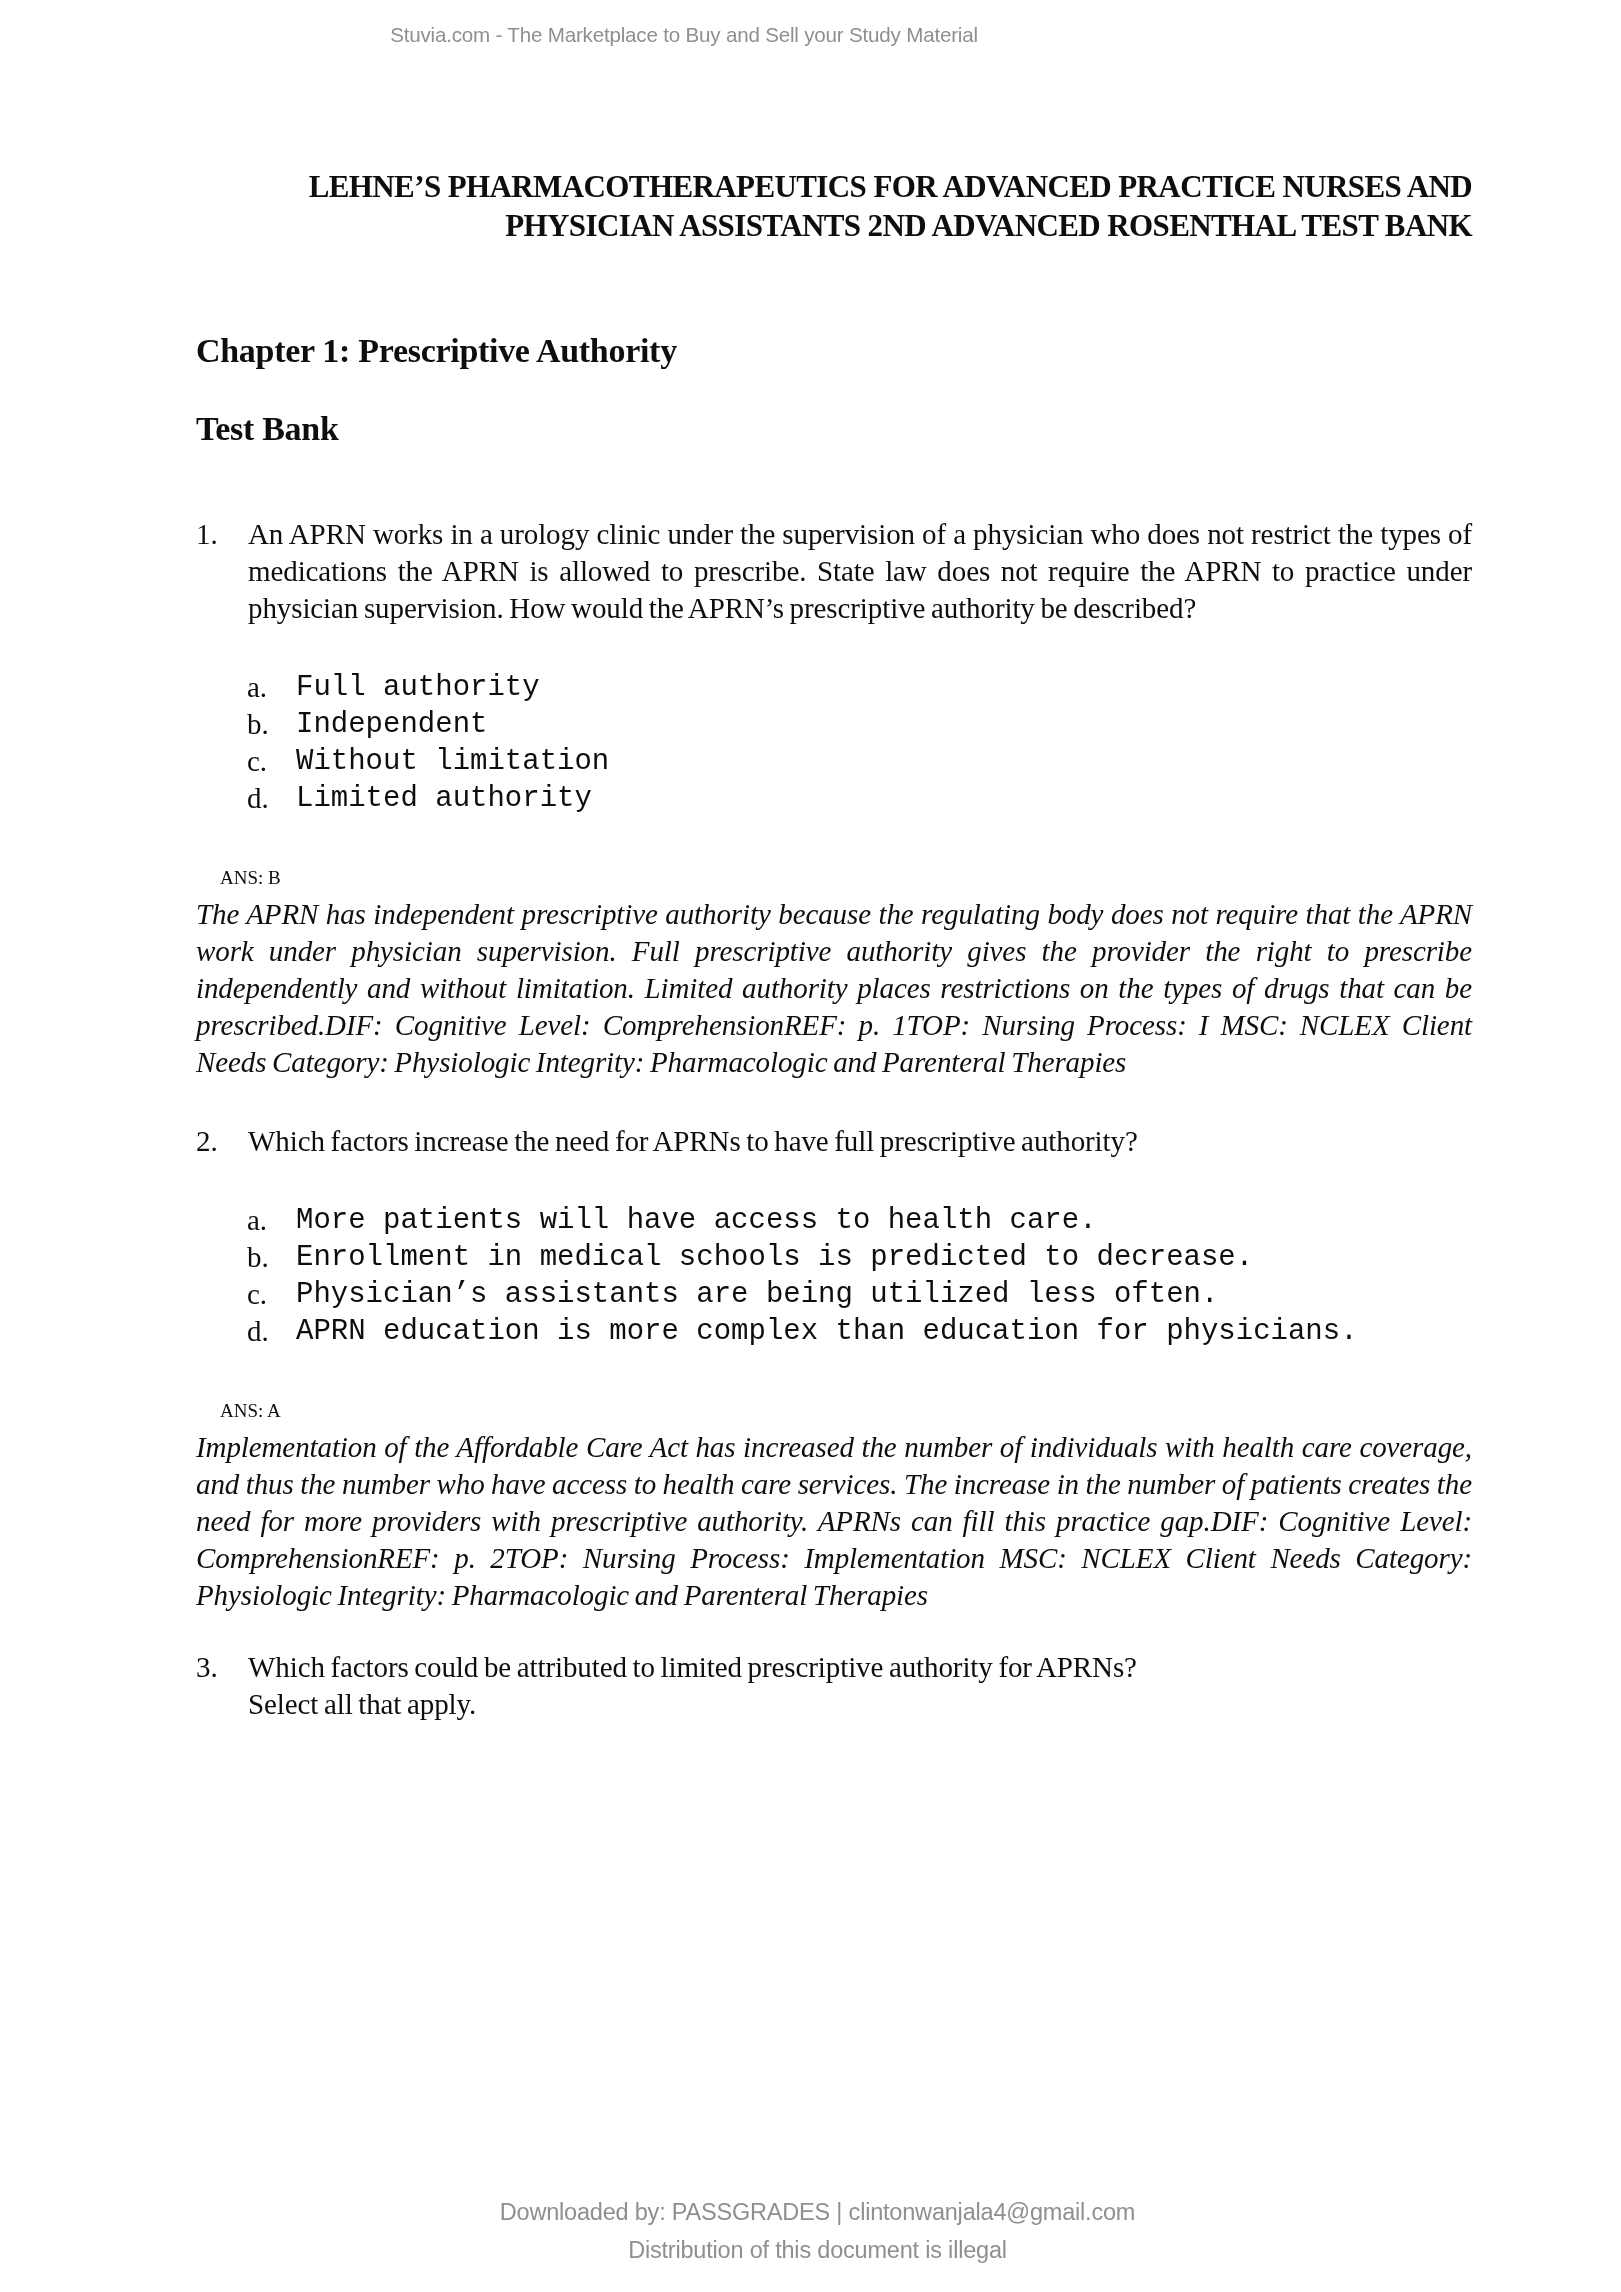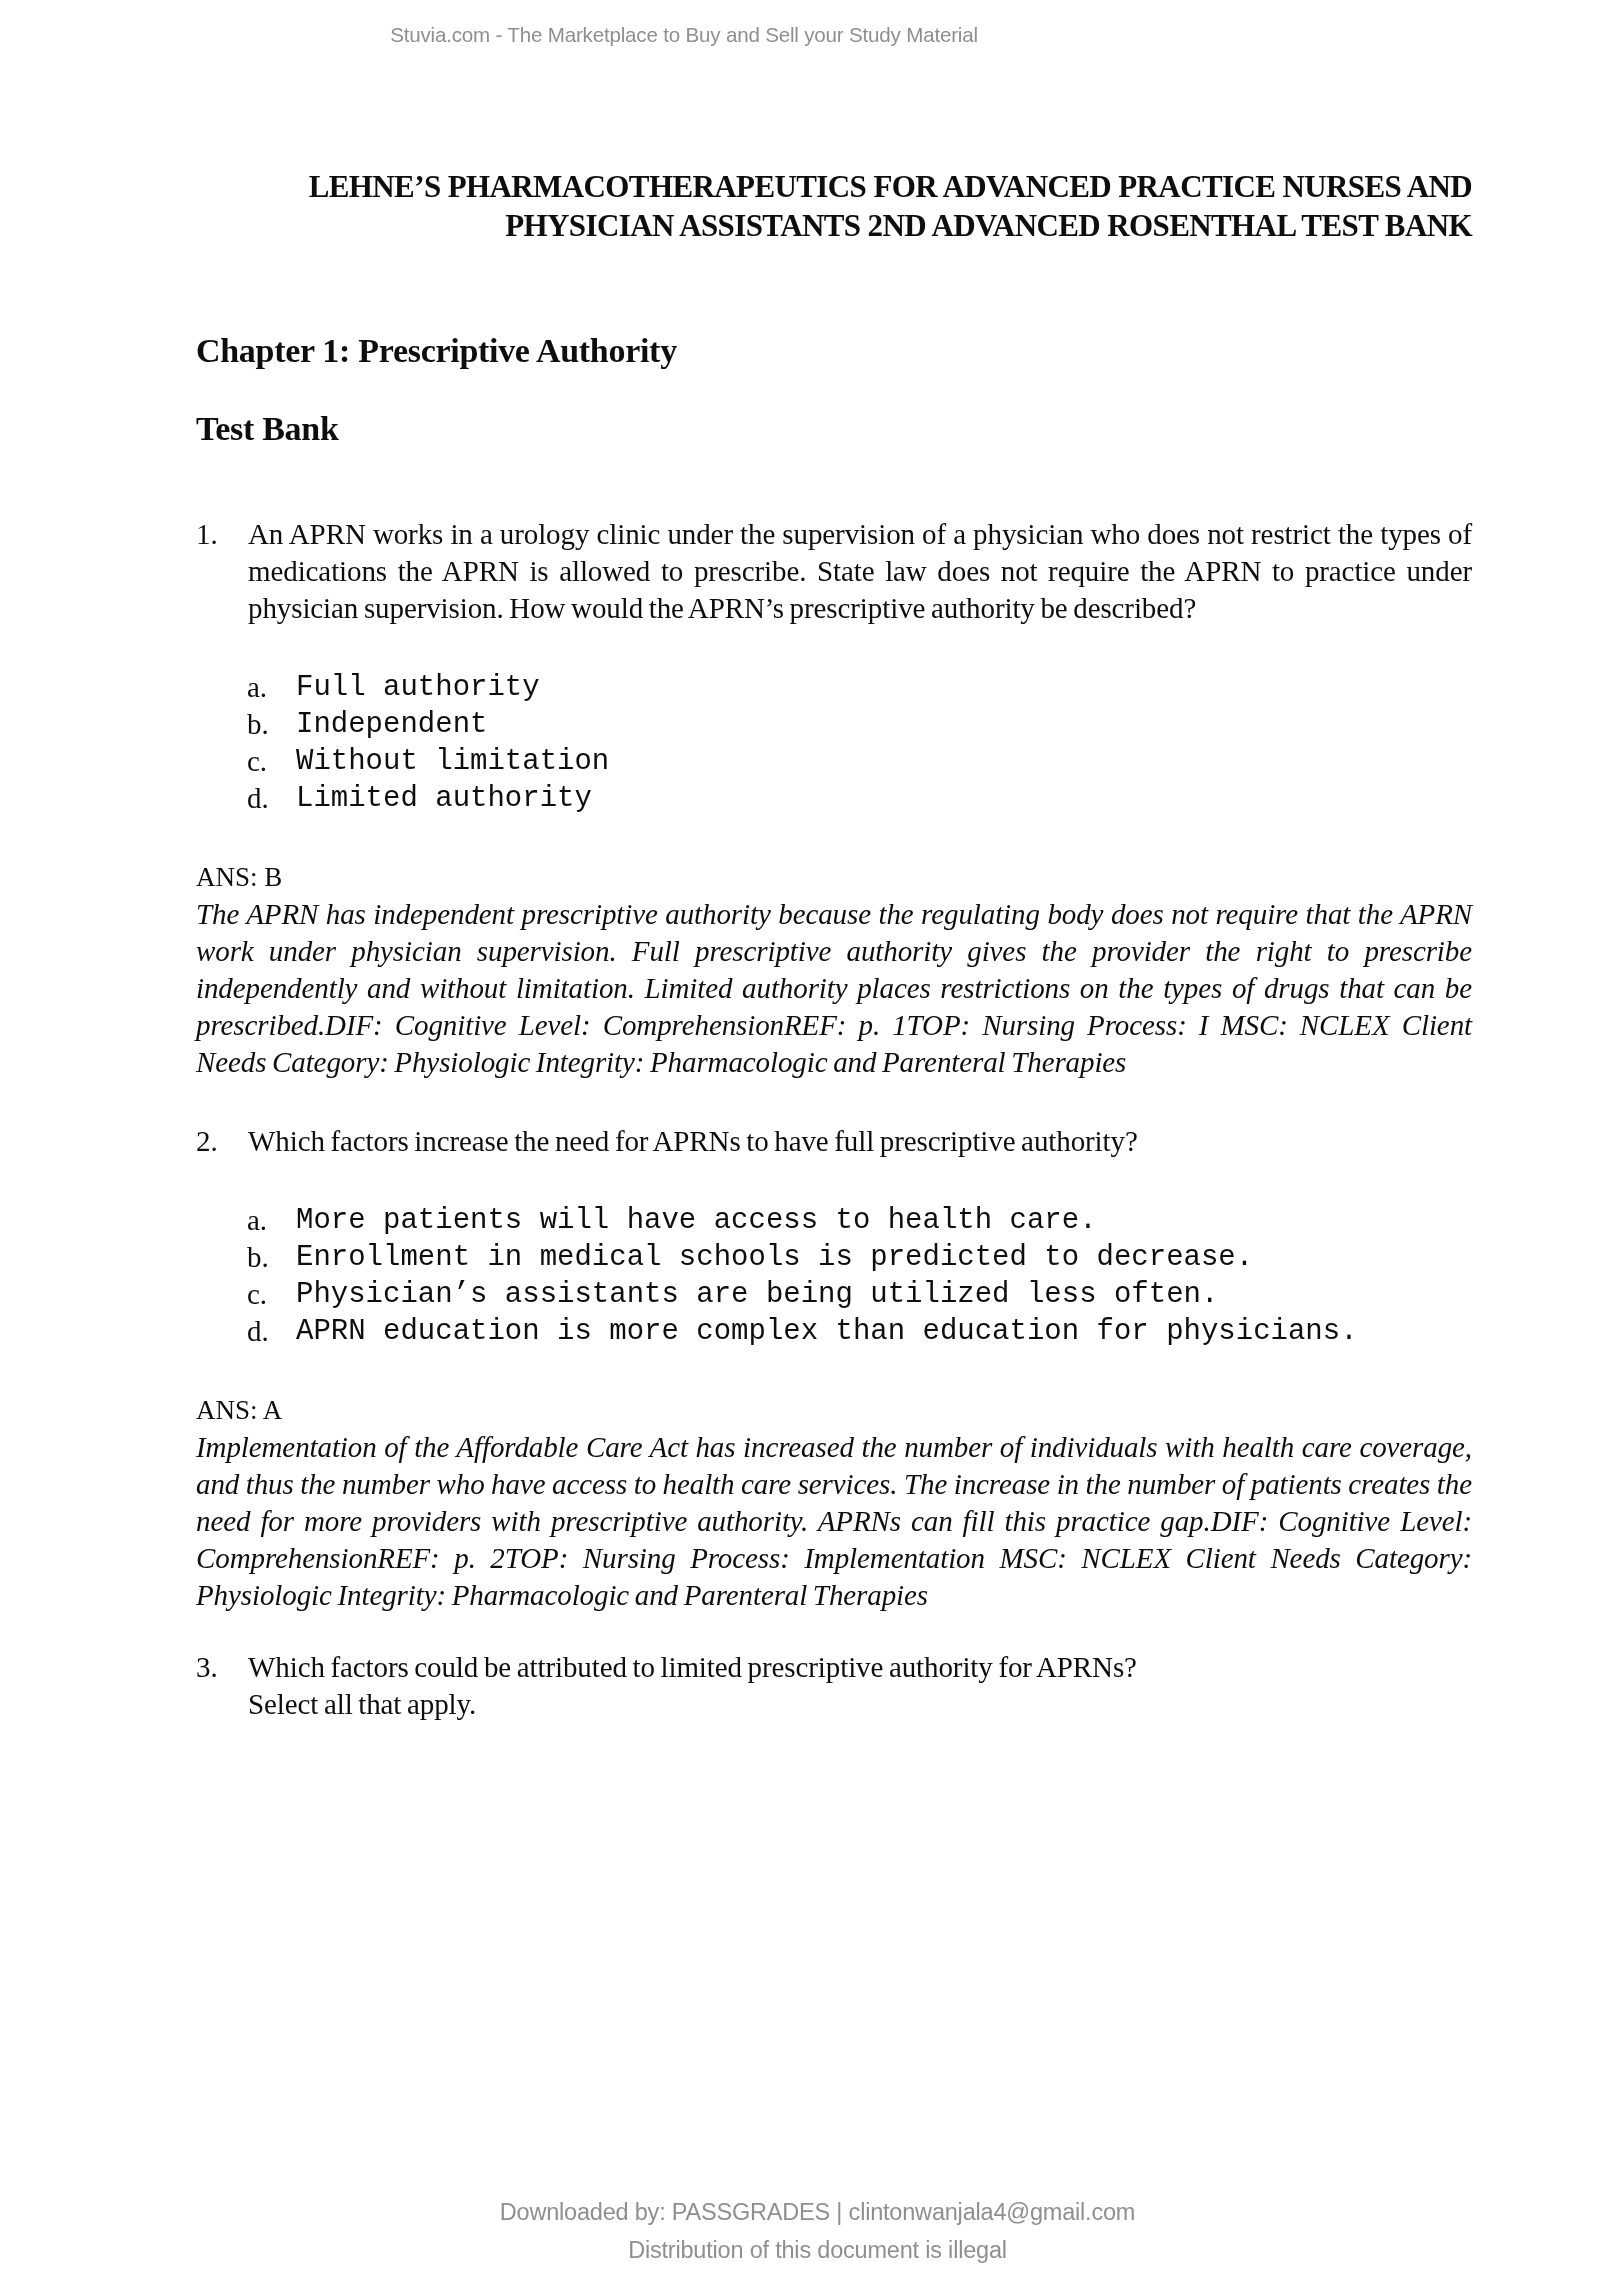--- a/index.html
+++ b/index.html
@@ -60,21 +60,21 @@
   .opt-letter {
     width: 49px; flex: 0 0 49px;
     font-size: 29px; line-height: 37px;
   }
   .opt-text {
     flex: 1 1 auto;
     font-size: 29px; line-height: 37px; font-family: Liberation Mono, monospace;
   }
   .ans-label {
     margin-top: 42px;
-    font-size: 27px; line-height: 37px;
+    font-size: 19px; line-height: 37px; margin-left: 24px;
   }
   .rationale {
     font-size: 29px; line-height: 37px;
     text-align: justify;
     letter-spacing: -0.1px; word-spacing: -1.5px; font-style: italic;
   }
   .page-footer {
     position: absolute; left: 0; width: 1621px;
     text-align: center;
     font-family: "Liberation Sans", sans-serif;

